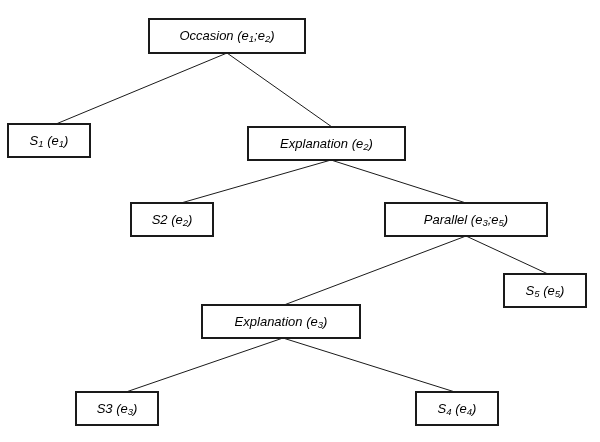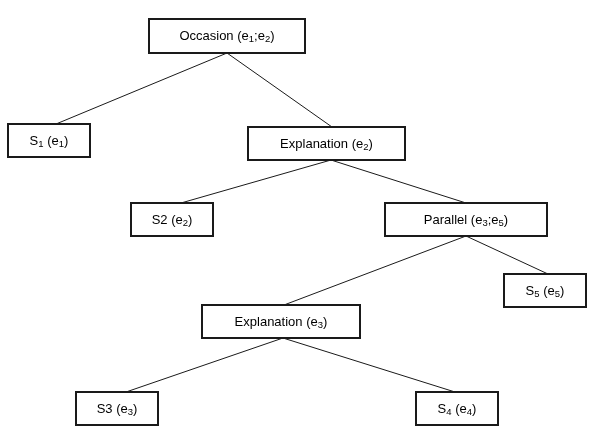--- a/index.html
+++ b/index.html
@@ -11,20 +11,21 @@
   body {
     width: 600px;
     height: 442px;
     font-family: "Liberation Sans", sans-serif;
     overflow: hidden;
   }
   #diagram-root {
     position: relative;
     width: 600px;
     height: 342px;
+    font-style: italic;
   }
   svg#tree-svg {
     display: block;
     width: 600px;
     height: 442px;
   }
   .edge-line {
     stroke: #1a1a1a;
     stroke-width: 1;
     shape-rendering: geometricPrecision;

